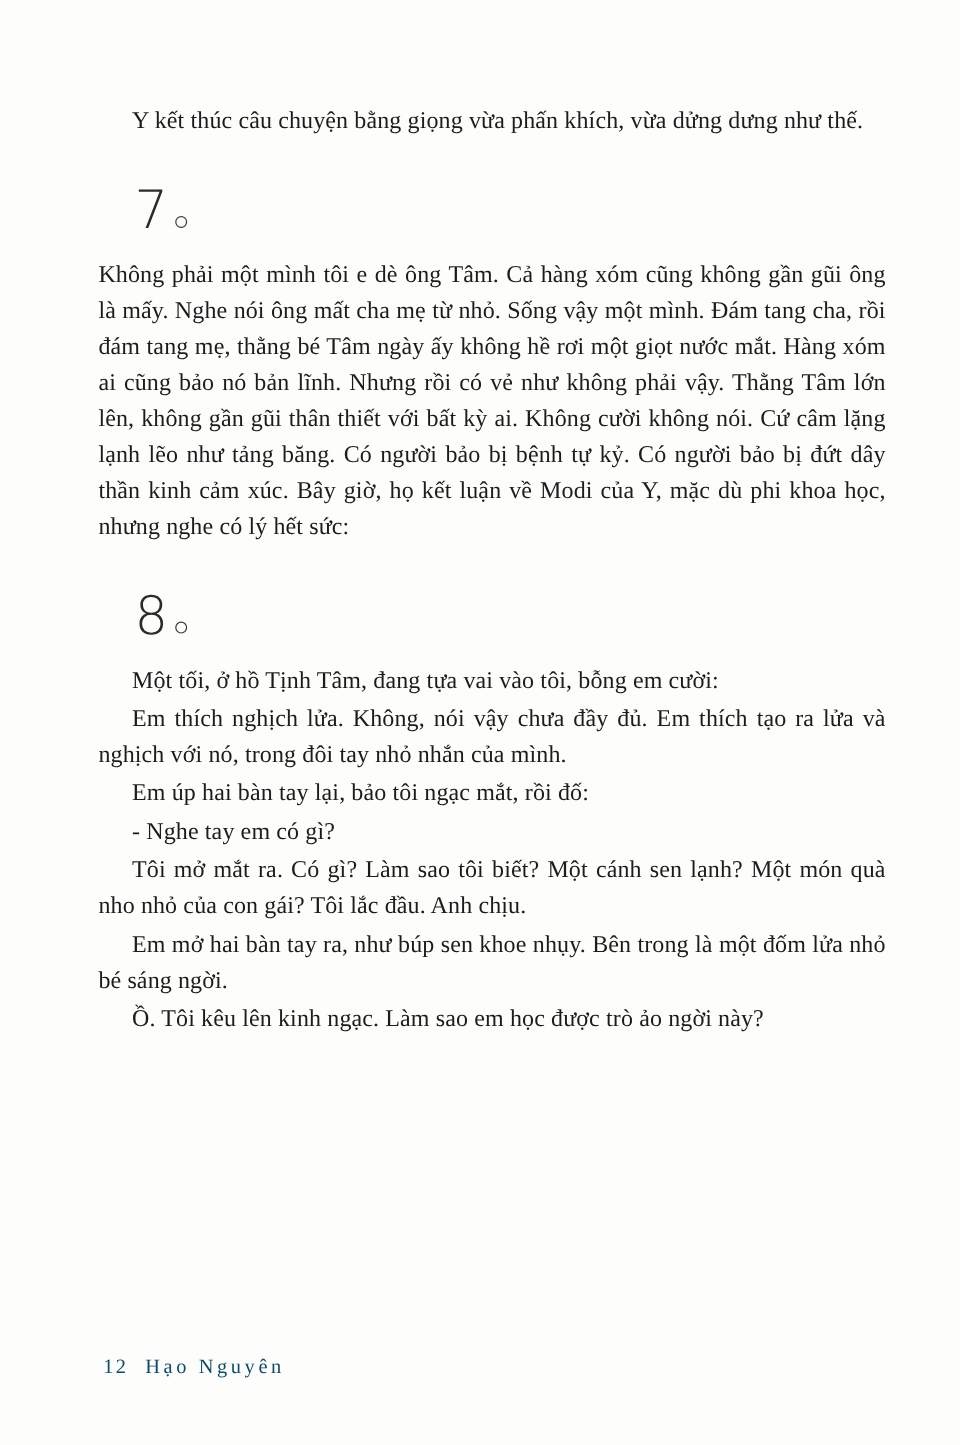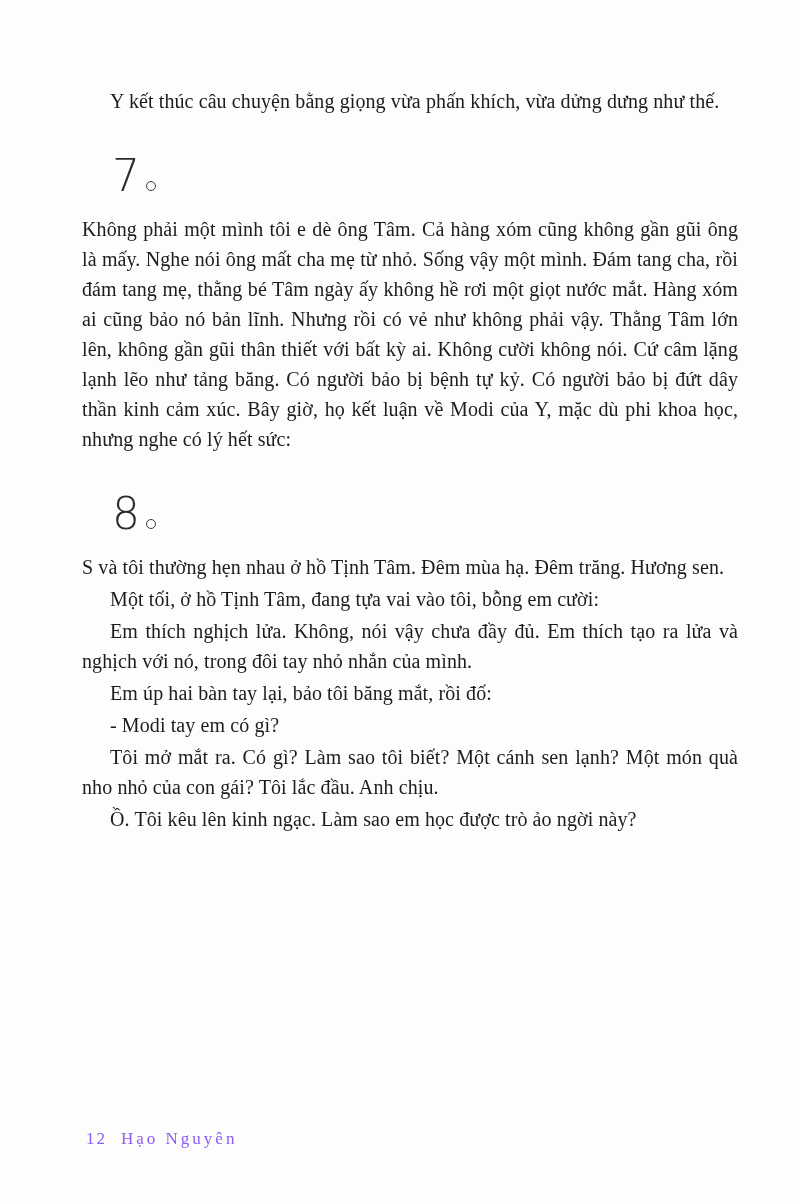--- a/index.html
+++ b/index.html
@@ -46,41 +46,41 @@
     border-radius:50%;
     margin-left:5px;
     background:transparent;
   }
   .footer{
     position:absolute;
     left:86px;
     top:1128px;
     font-size:17px;
     line-height:22px;
-    color:#8b5cf6;
+    color:#0c4a6e;
     white-space:nowrap;
   }
   .footer .pnum{ letter-spacing:2px; margin-right:14px; }
   .footer .author{ letter-spacing:3px; }
 </style>
 </head>
 <body>
 
 <div class="page">
   <p class="para indent">Y kết thúc câu chuyện bằng giọng vừa phấn khích, vừa dửng dưng như thế.</p>
 
   <div id="sections-root">
       <div class="section-heading"><span class="heading-number">7</span><span class="heading-ring"></span></div>
       <p class="para">Không phải một mình tôi e dè ông Tâm. Cả hàng xóm cũng không gần gũi ông là mấy. Nghe nói ông mất cha mẹ từ nhỏ. Sống vậy một mình. Đám tang cha, rồi đám tang mẹ, thằng bé Tâm ngày ấy không hề rơi một giọt nước mắt. Hàng xóm ai cũng bảo nó bản lĩnh. Nhưng rồi có vẻ như không phải vậy. Thằng Tâm lớn lên, không gần gũi thân thiết với bất kỳ ai. Không cười không nói. Cứ câm lặng lạnh lẽo như tảng băng. Có người bảo bị bệnh tự kỷ. Có người bảo bị đứt dây thần kinh cảm xúc. Bây giờ, họ kết luận về Modi của Y, mặc dù phi khoa học, nhưng nghe có lý hết sức:</p>
       <div class="section-heading"><span class="heading-number">8</span><span class="heading-ring"></span></div>
-      <p class="para">S và tôi thường hẹn nhau ở hồ Tịnh Tâm. Đêm mùa hạ. Đêm trăng. Hương sen.</p>
       <p class="para indent">Một tối, ở hồ Tịnh Tâm, đang tựa vai vào tôi, bỗng em cười:</p>
       <p class="para indent">Em thích nghịch lửa. Không, nói vậy chưa đầy đủ. Em thích tạo ra lửa và nghịch với nó, trong đôi tay nhỏ nhắn của mình.</p>
-      <p class="para indent">Em úp hai bàn tay lại, bảo tôi băng mắt, rồi đố:</p>
-      <p class="para indent">- Modi tay em có gì?</p>
+      <p class="para indent">Em úp hai bàn tay lại, bảo tôi ngạc mắt, rồi đố:</p>
+      <p class="para indent">- Nghe tay em có gì?</p>
       <p class="para indent">Tôi mở mắt ra. Có gì? Làm sao tôi biết? Một cánh sen lạnh? Một món quà nho nhỏ của con gái? Tôi lắc đầu. Anh chịu.</p>
+      <p class="para indent">Em mở hai bàn tay ra, như búp sen khoe nhụy. Bên trong là một đốm lửa nhỏ bé sáng ngời.</p>
       <p class="para indent">Ồ. Tôi kêu lên kinh ngạc. Làm sao em học được trò ảo ngời này?</p>
     </div>
 
   <div class="footer">
     <span class="pnum">12</span><span class="author">Hạo Nguyên</span>
   </div>
 </div>
 
 </body></html>

